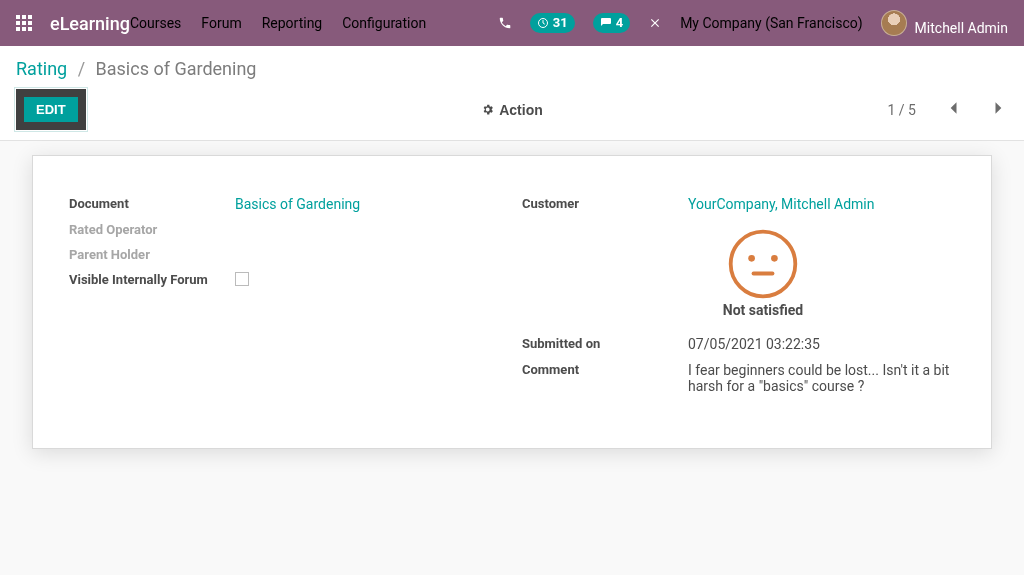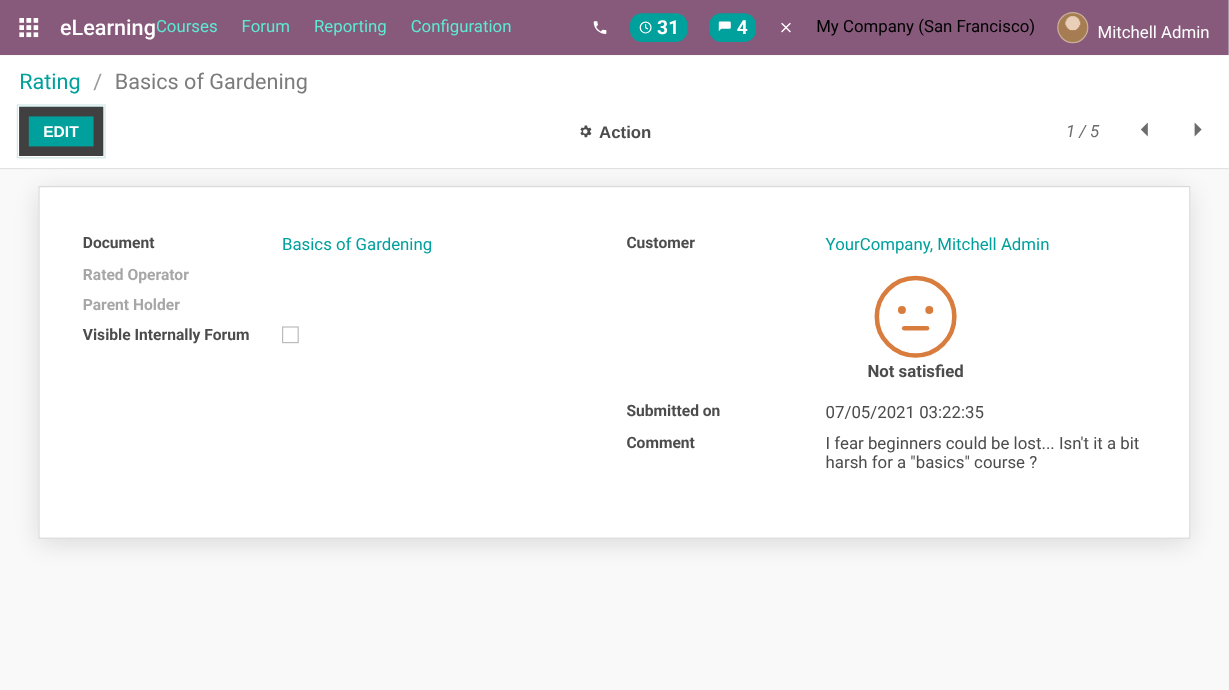--- a/index.html
+++ b/index.html
@@ -23,35 +23,35 @@
       padding: 0 16px;
     }
     .navbar .apps-icon { margin-right: 18px; display: flex; align-items: center; }
     .brand {
       font-size: 18px;
       font-weight: 500;
       color: #fff;
     }
     .nav-menu { display: flex; gap: 20px; }
     .nav-menu a {
-      color: #5eead4;
+      color: #000000;
       text-decoration: none;
       font-size: 14px;
     }
     .nav-right {
       margin-left: auto;
       display: flex;
       align-items: center;
       gap: 18px;
     }
     .nav-icon { display: inline-flex; align-items: flex-end; position: relative; cursor: pointer; }
     .pill-badge {
       background: #00a09d;
       color: #fff;
-      font-size: 16px;
+      font-size: 13px;
       font-weight: 700;
       border-radius: 10px;
       padding: 2px 7px;
       display: inline-flex;
       align-items: center;
       gap: 4px;
       line-height: 1.2;
     }
     .company-name { color: #000000; font-size: 14px; }
     .avatar {
@@ -103,21 +103,20 @@
       left: 50%;
       transform: translateX(-50%);
     }
     .cp-right {
       margin-left: auto;
       display: flex;
       align-items: center;
       gap: 28px;
       color: #6c6c6c;
       font-size: 14px;
-      font-style: italic;
     }
     .pager-arrow {
       font-size: 16px;
       color: #6c6c6c;
       cursor: pointer;
       padding: 2px 4px;
     }
     .cp-row-wrap { position: relative; display:flex; align-items:center; min-height:30px; }
 
     

